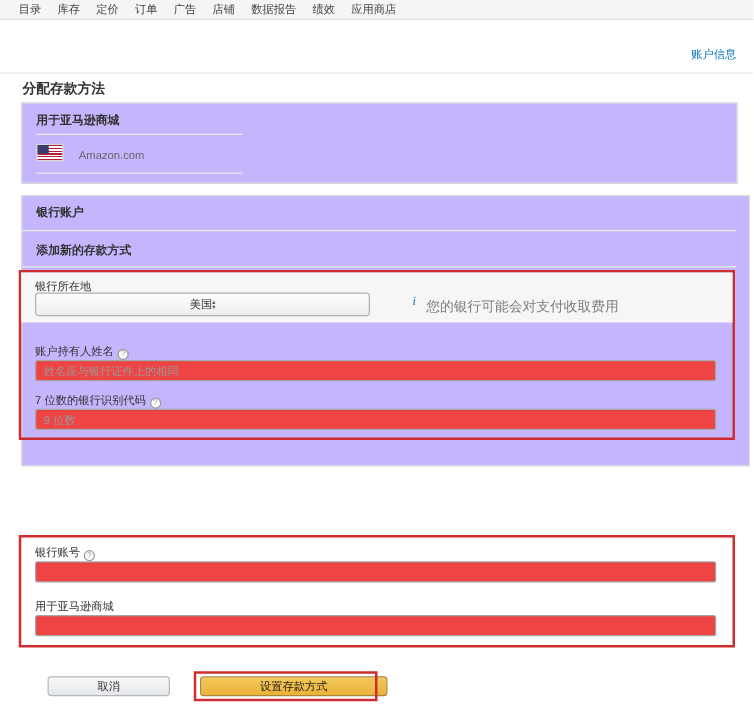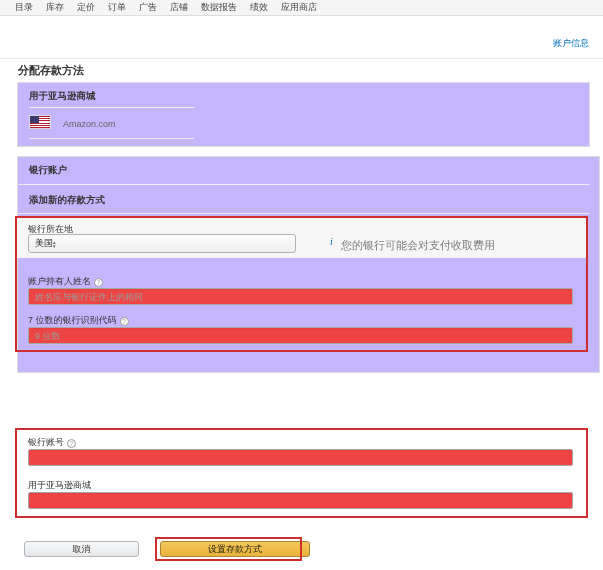--- a/index.html
+++ b/index.html
@@ -59,36 +59,36 @@
     font-size:9px; color:#333; padding:0 6px;
     font-family:"Liberation Sans","DejaVu Sans",sans-serif;
     box-shadow: inset 0 1px 1px rgba(0,0,0,0.05);
   }
   .text-input::placeholder { color:#9a9a9a; }
 
   .select-box {
     position:absolute; width:268px; height:19px;
     border:1px solid #aeb2b8; border-radius:3px;
     background:linear-gradient(#fdfdfd,#eeeeee);
-    display:flex; align-items:center; justify-content:flex-start;
+    display:flex; align-items:center; justify-content:center;
     padding:0 6px; cursor:pointer;
   }
   .select-arrows { display:flex; flex-direction:column; font-size:5px; line-height:4px; color:#555; }
   .info-i { font-family:"Liberation Serif","DejaVu Serif",serif; font-style:italic; color:#0073bb; font-size:10px; }
 
   .gray-band { position:absolute; left:0; top:0; right:0; height:40px; background:#f6f6f6; }
 
   
   .btn {
     position:absolute; height:16px; border-radius:3px; font-size:9px;
     display:flex; align-items:center; justify-content:center; cursor:pointer;
     font-family:"Liberation Sans","DejaVu Sans",sans-serif;
   }
   .btn-cancel {
-    left:24px; top:541px; width:115px;
+    left:38px; top:541px; width:98px;
     background:linear-gradient(#f8f9fa,#e4e6e8); border:1px solid #b3b6bb; color:#333;
   }
   .btn-submit {
     left:160px; top:541px; width:150px;
     background:linear-gradient(#f3c85b,#eab23a); border:1px solid #a88734; color:#201e12;
   }
 </style>
 </head>
 <body>
 

